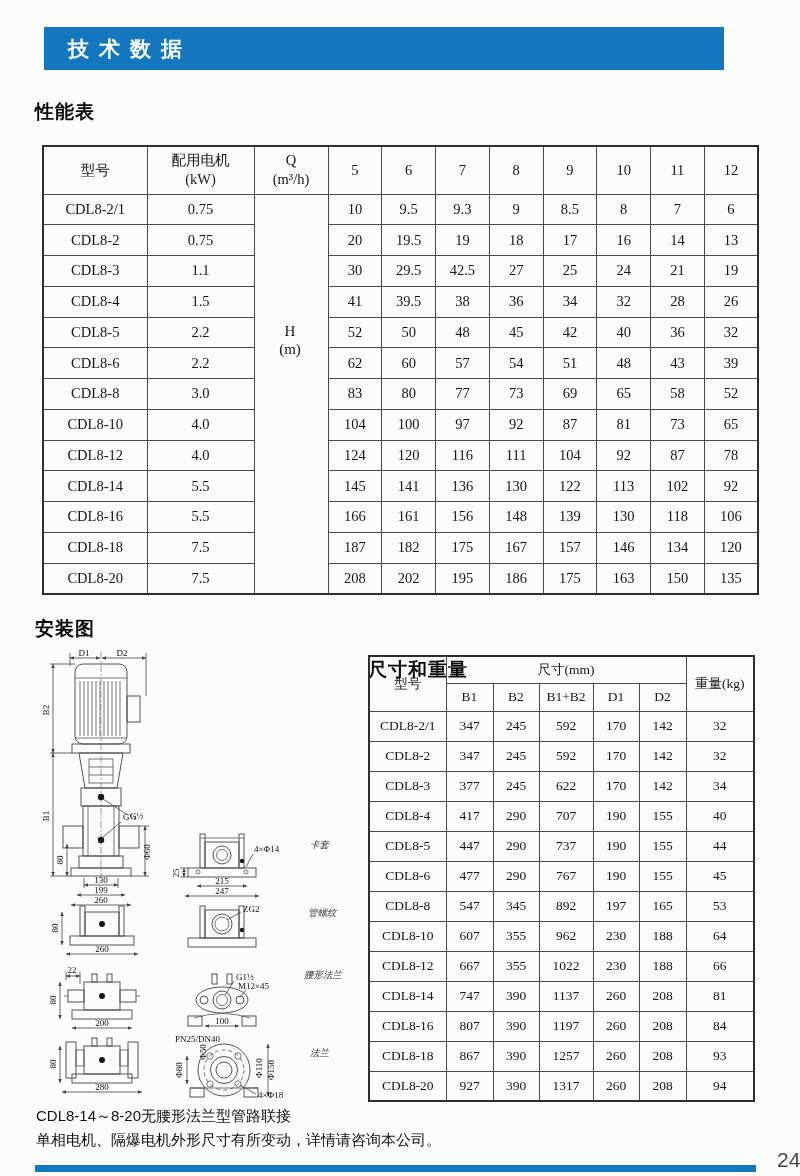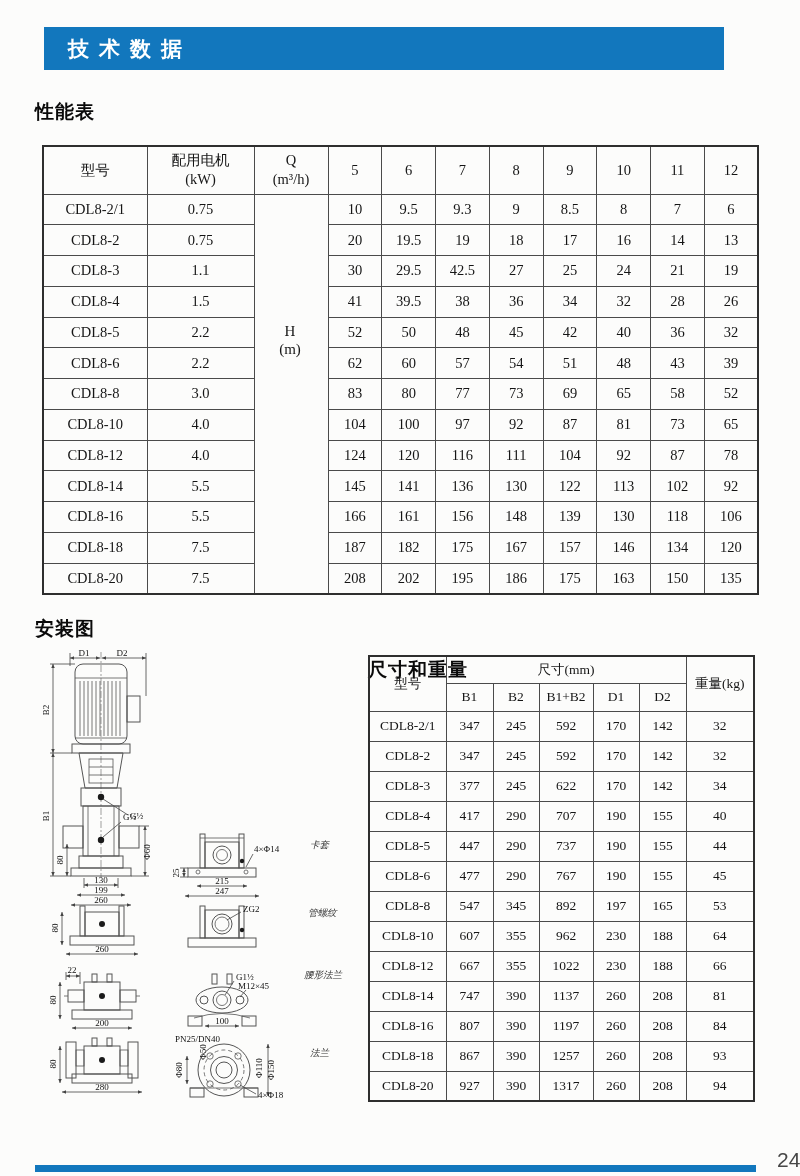--- a/index.html
+++ b/index.html
@@ -628,16 +628,18 @@
         <td>390</td>
         <td>1317</td>
         <td>260</td>
         <td>208</td>
         <td>94</td>
       </tr>
 
     </tbody>
   </table>
 
+  <div class="footer-line" id="f1">CDL8-14～8-20无腰形法兰型管路联接</div>
+  <div class="footer-line" id="f2">单相电机、隔爆电机外形尺寸有所变动，详情请咨询本公司。</div>
   <div class="bluebar"></div>
   <div class="pagenum">24</div>
 
 </div>
 
 </body></html>

